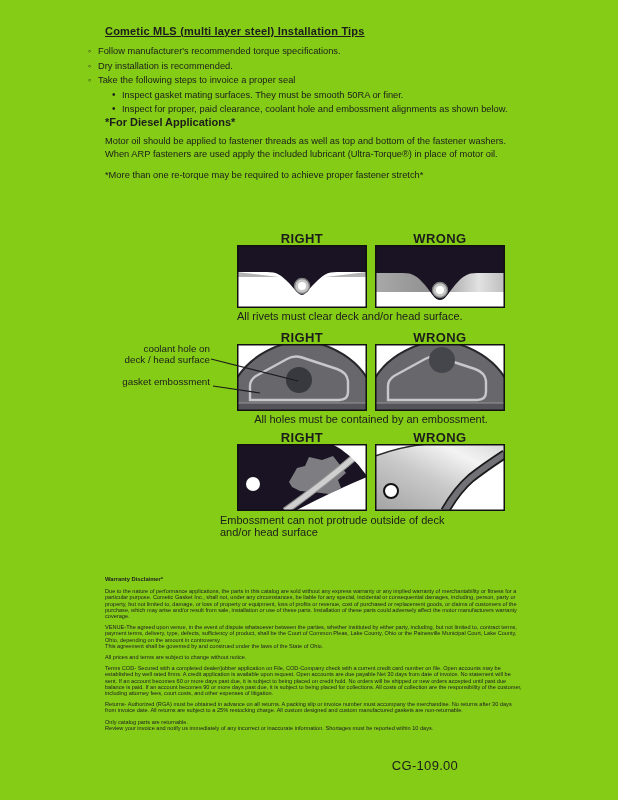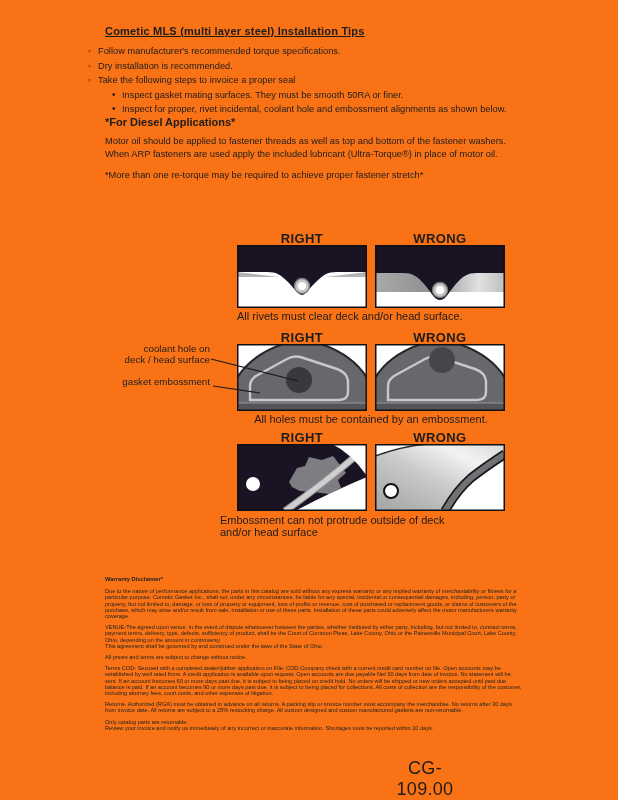--- a/index.html
+++ b/index.html
@@ -1,18 +1,18 @@
 <!DOCTYPE html>
 <html><head>
 <meta charset="utf-8">
 <style>
   * { margin:0; padding:0; box-sizing:border-box; }
   html,body { background:#ffffff; }
   .page {
-    position:relative; width:618px; height:800px; background:#f97316;
+    position:relative; width:618px; height:800px; background:#84cc16;
     font-family:"Liberation Sans", sans-serif; color:#1c1c1c; overflow:hidden;
   }
   .abs { position:absolute; }
 
   
   .title {
     left:105px; top:25px; font-size:11px; font-weight:bold;
     text-decoration:underline; letter-spacing:.2px;
   }
 
@@ -37,21 +37,21 @@
   .prewrap { white-space:pre-line; }
 
   .callout { width:115px; text-align:right; font-size:9.8px; line-height:10.5px; }
   .leader { pointer-events:none; z-index:5; }
 
   
   .legal { left:105px; top:576px; width:418px; font-size:5.6px; line-height:6.2px; color:#222; }
   .legal h3 { font-size:5.8px; font-weight:bold; margin-bottom:6px; }
   .legal p { margin-bottom:5px; white-space:pre-line; }
 
-  .page-code { left:380px; top:758px; width:90px; text-align:center; font-size:18px; letter-spacing:.3px; }
+  .page-code { left:380px; top:758px; width:90px; text-align:center; font-size:13px; letter-spacing:.3px; }
 </style>
 </head>
 <body>
 
 <div class="page">
 
   <h1 class="abs title">Cometic MLS (multi layer steel) Installation Tips</h1>
 
   <div class="abs tips">
     <div class="tip">
@@ -65,21 +65,21 @@
     <div class="tip">
       <span class="marker">◦</span>
       <span>Take the following steps to invoice a proper seal</span>
     </div>
     <div class="tip sub">
       <span class="marker">•</span>
       <span>Inspect gasket mating surfaces.  They must be smooth 50RA or finer.</span>
     </div>
     <div class="tip sub">
       <span class="marker">•</span>
-      <span>Inspect for proper, rivet incidental, coolant hole and embossment alignments as shown below.</span>
+      <span>Inspect for proper, paid clearance, coolant hole and embossment alignments as shown below.</span>
     </div>
   </div>
 
   <div class="abs diesel">
     <h2>*For Diesel Applications*</h2>
     <p>Motor oil should be applied to fastener threads as well as top and bottom of the fastener washers. When ARP fasteners are used apply the included lubricant (Ultra-Torque®) in place of motor oil.</p>
     <p class="note">*More than one re-torque may be required to achieve proper fastener stretch*</p>
   </div>
 
   <div class="abs fig-label" style="left:237px; top:231px;">RIGHT</div>

